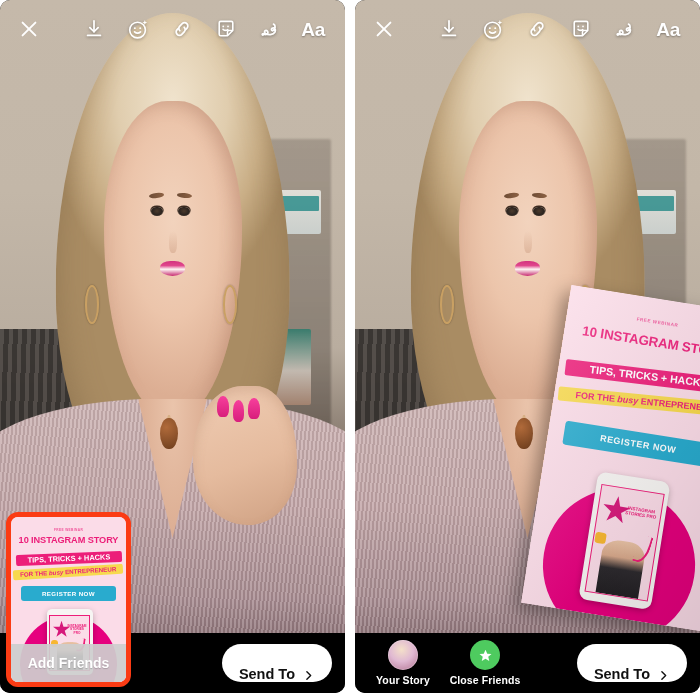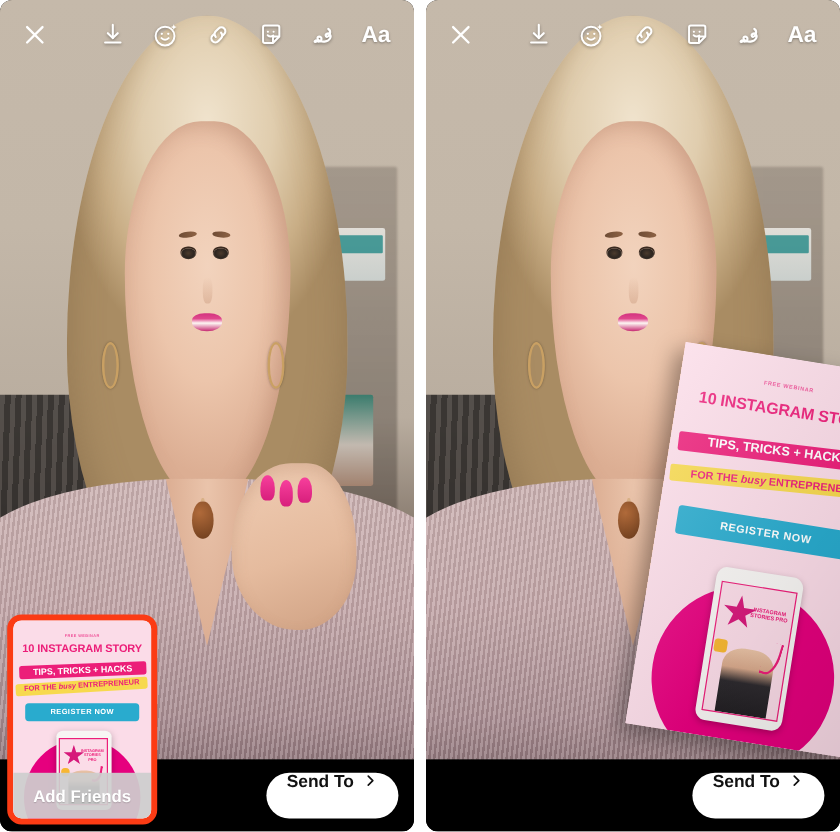--- a/index.html
+++ b/index.html
@@ -158,21 +158,21 @@
 
   
   .bottom-bar {
     position: absolute; left: 0; bottom: 0; width: 100%; height: 60px;
     background: #000; display: flex; align-items: center; z-index: 7;
   }
   .send-to {
     position: absolute; right: 13px; top: 50%; transform: translateY(-50%);
     background: #fff; color: #111;
     border-radius: 22px; height: 38px;
-    display: flex; align-items: flex-start; gap: 7px;
+    display: flex; align-items: flex-end; gap: 7px;
     padding: 0 17px; font-size: 14.5px; font-weight: 600;
     cursor: pointer; white-space: nowrap;
   }
   .send-to svg { display:block; }
 
   .audience { display: flex; align-items: flex-start; gap: 18px; padding-left: 16px; }
   .aud-item { display: flex; flex-direction: column; align-items: center; gap: 4px; cursor: pointer; width: 64px; }
   .aud-avatar {
     width: 30px; height: 30px; border-radius: 50%; overflow: hidden;
     background: radial-gradient(circle at 45% 32%, #f4e0c9 0%, #e0b9d2 45%, #b0718f 100%);
@@ -509,20 +509,32 @@
             <path d="M4.6 16.3 c2.6 2.6 6.1-.4 4.1-2.6 c-1.7-1.9-4.2.5-2 2.4 c2.6 2.2 8.2 1.6 10-1.4 c1.6-2.7-.9-5.3-3-3.9 c-1.6 1.1-.3 3.1 1.3 2.1 c2.1-1.3 2.6-5.4.2-6.5"></path>
             <circle cx="4" cy="17.2" r="1.5" fill="#fff" stroke="none"></circle>
           </svg>
         </div>
         <div class="tb-aa">Aa</div>
       </div>
     </div>
 
     <div class="bottom-bar">
       <div class="audience">
+        <div class="aud-item">
+          <div class="aud-avatar"></div>
+          <div class="aud-label">Your Story</div>
+        </div>
+        <div class="aud-item">
+          <div class="aud-green" style="background: rgb(78, 203, 95);">
+            <svg width="15" height="15" viewBox="0 0 24 24" fill="#fff">
+              <path d="M12 2.6 L14.8 9 L21.6 9.6 L16.4 14.1 L18 20.8 L12 17.2 L6 20.8 L7.6 14.1 L2.4 9.6 L9.2 9 Z"></path>
+            </svg>
+          </div>
+          <div class="aud-label">Close Friends</div>
+        </div>
       </div>
       <div class="send-to">
         <span>Send To</span>
         <svg width="13" height="13" viewBox="0 0 24 24" fill="none" stroke="#111" stroke-width="2.6" stroke-linecap="round" stroke-linejoin="round">
           <path d="M9 5 L16 12 L9 19"></path>
         </svg>
       </div>
     </div>
   </div>
 

